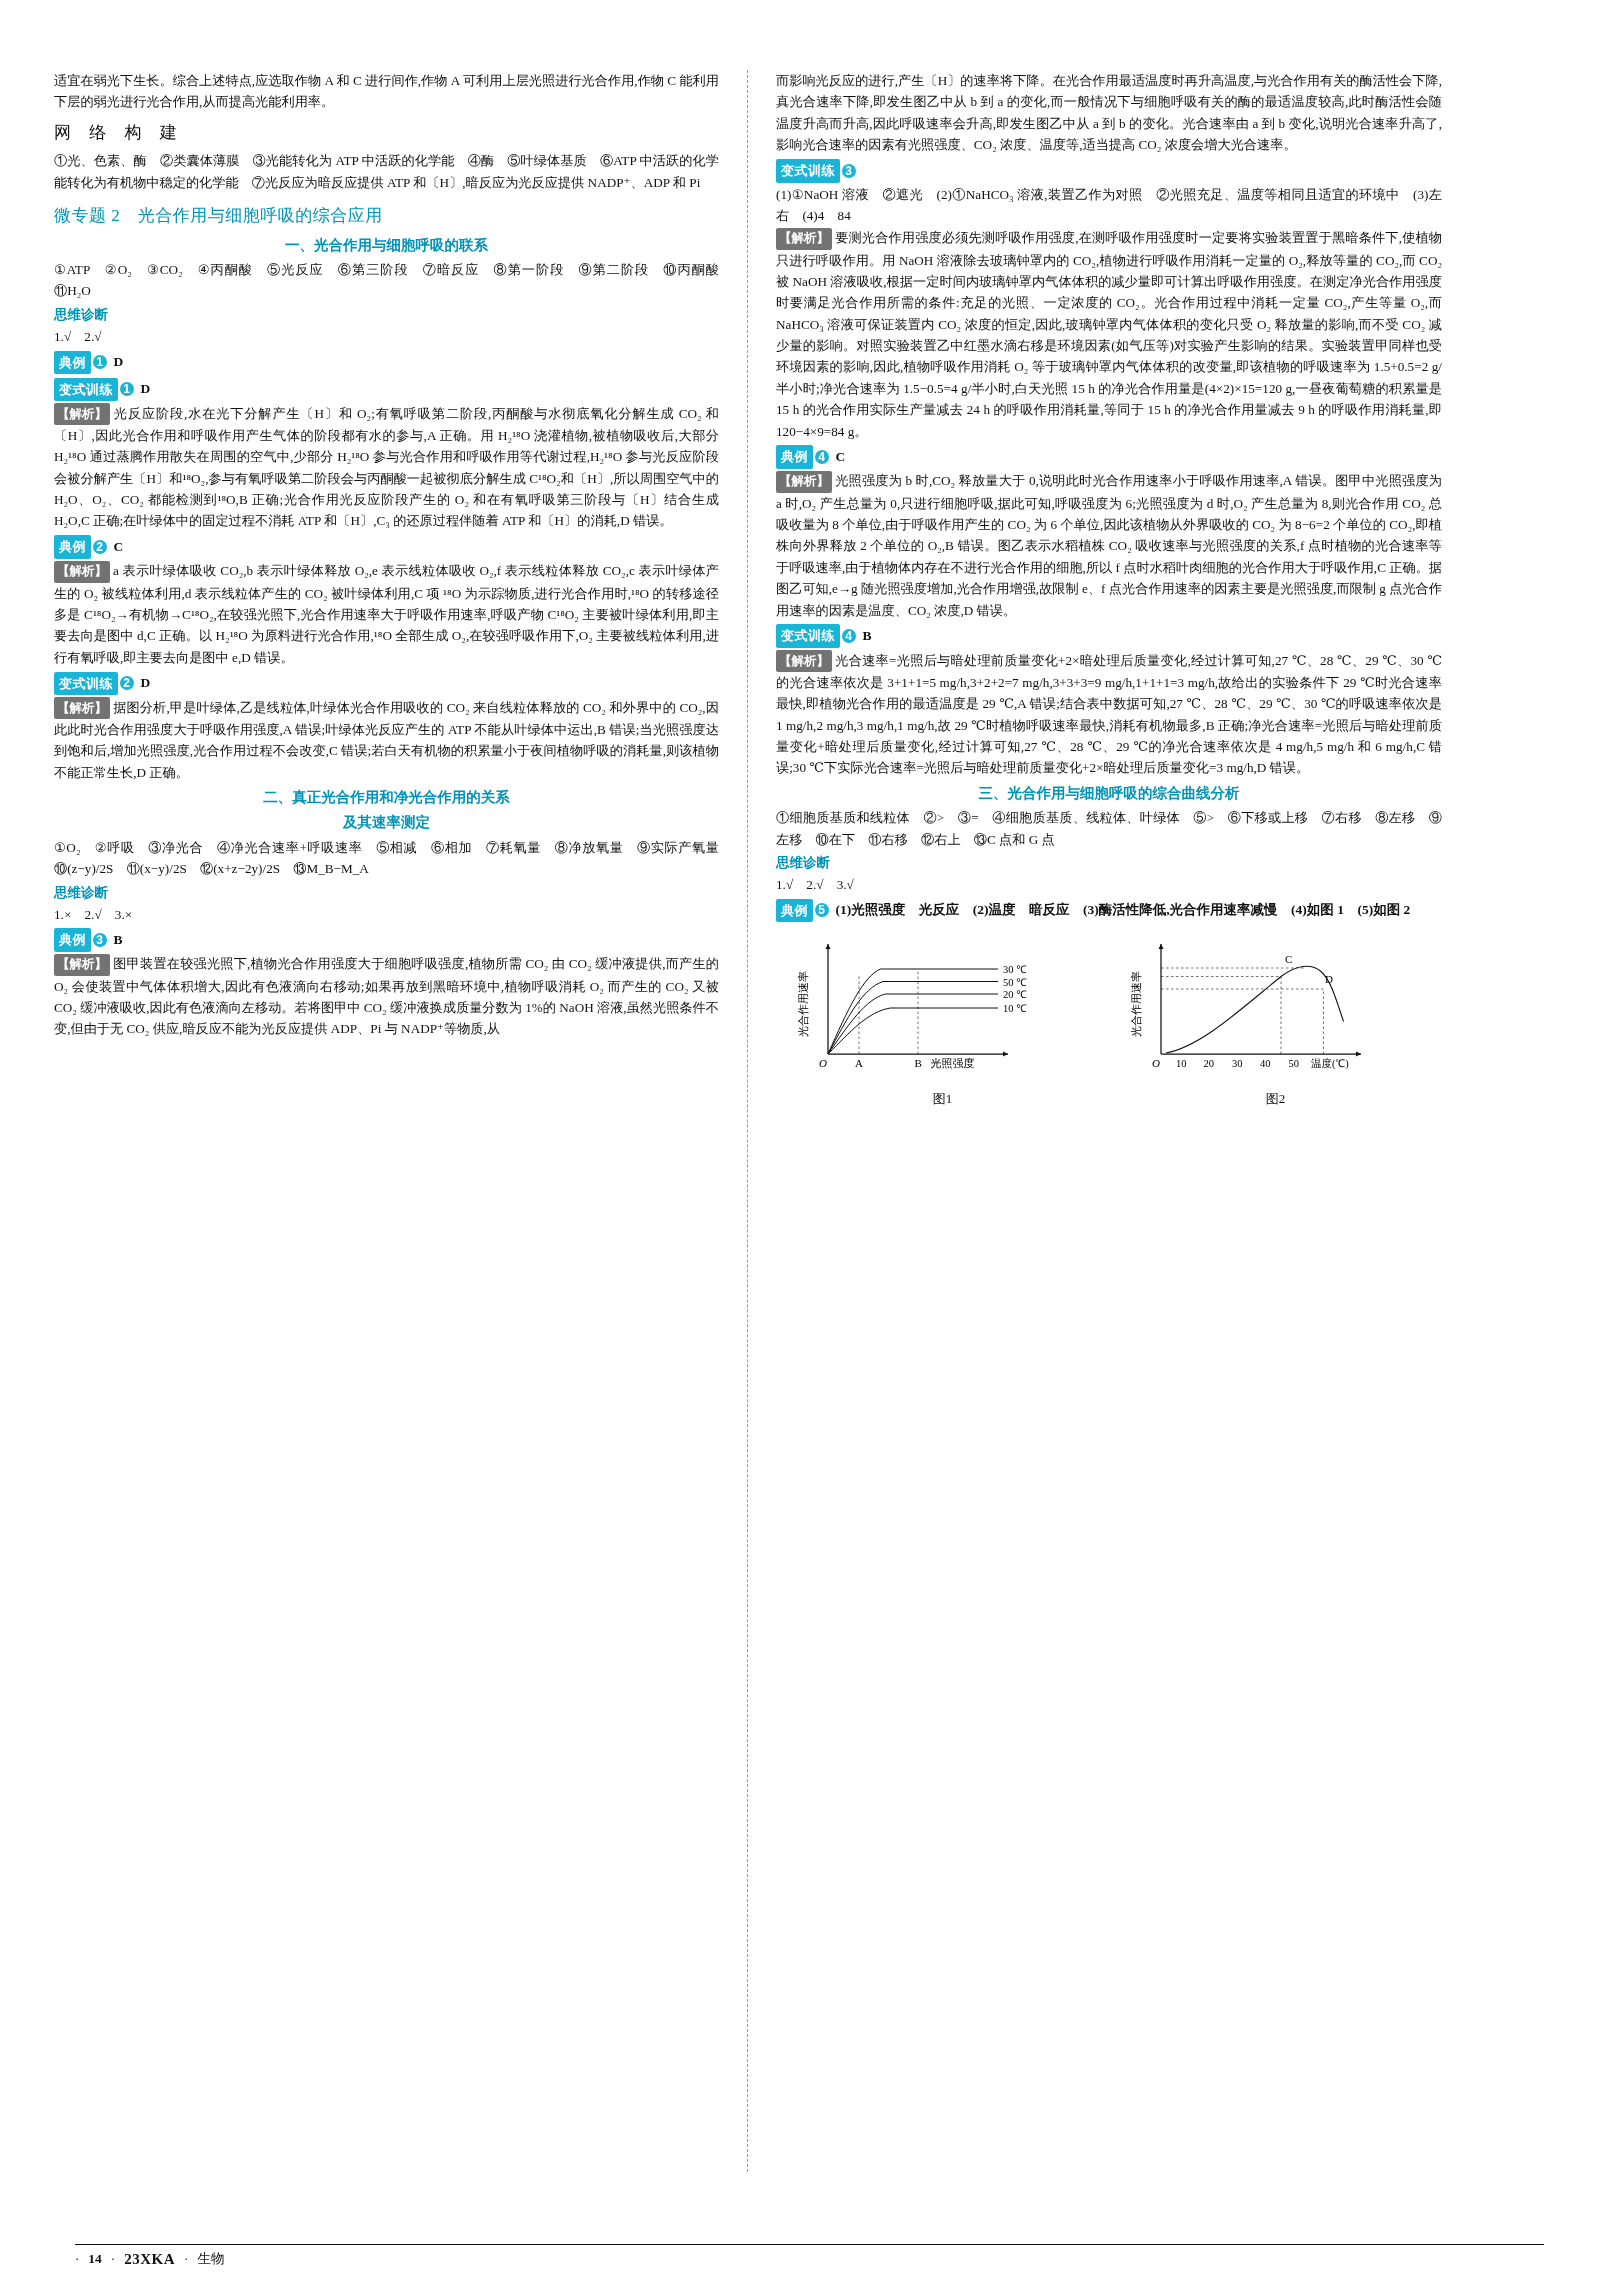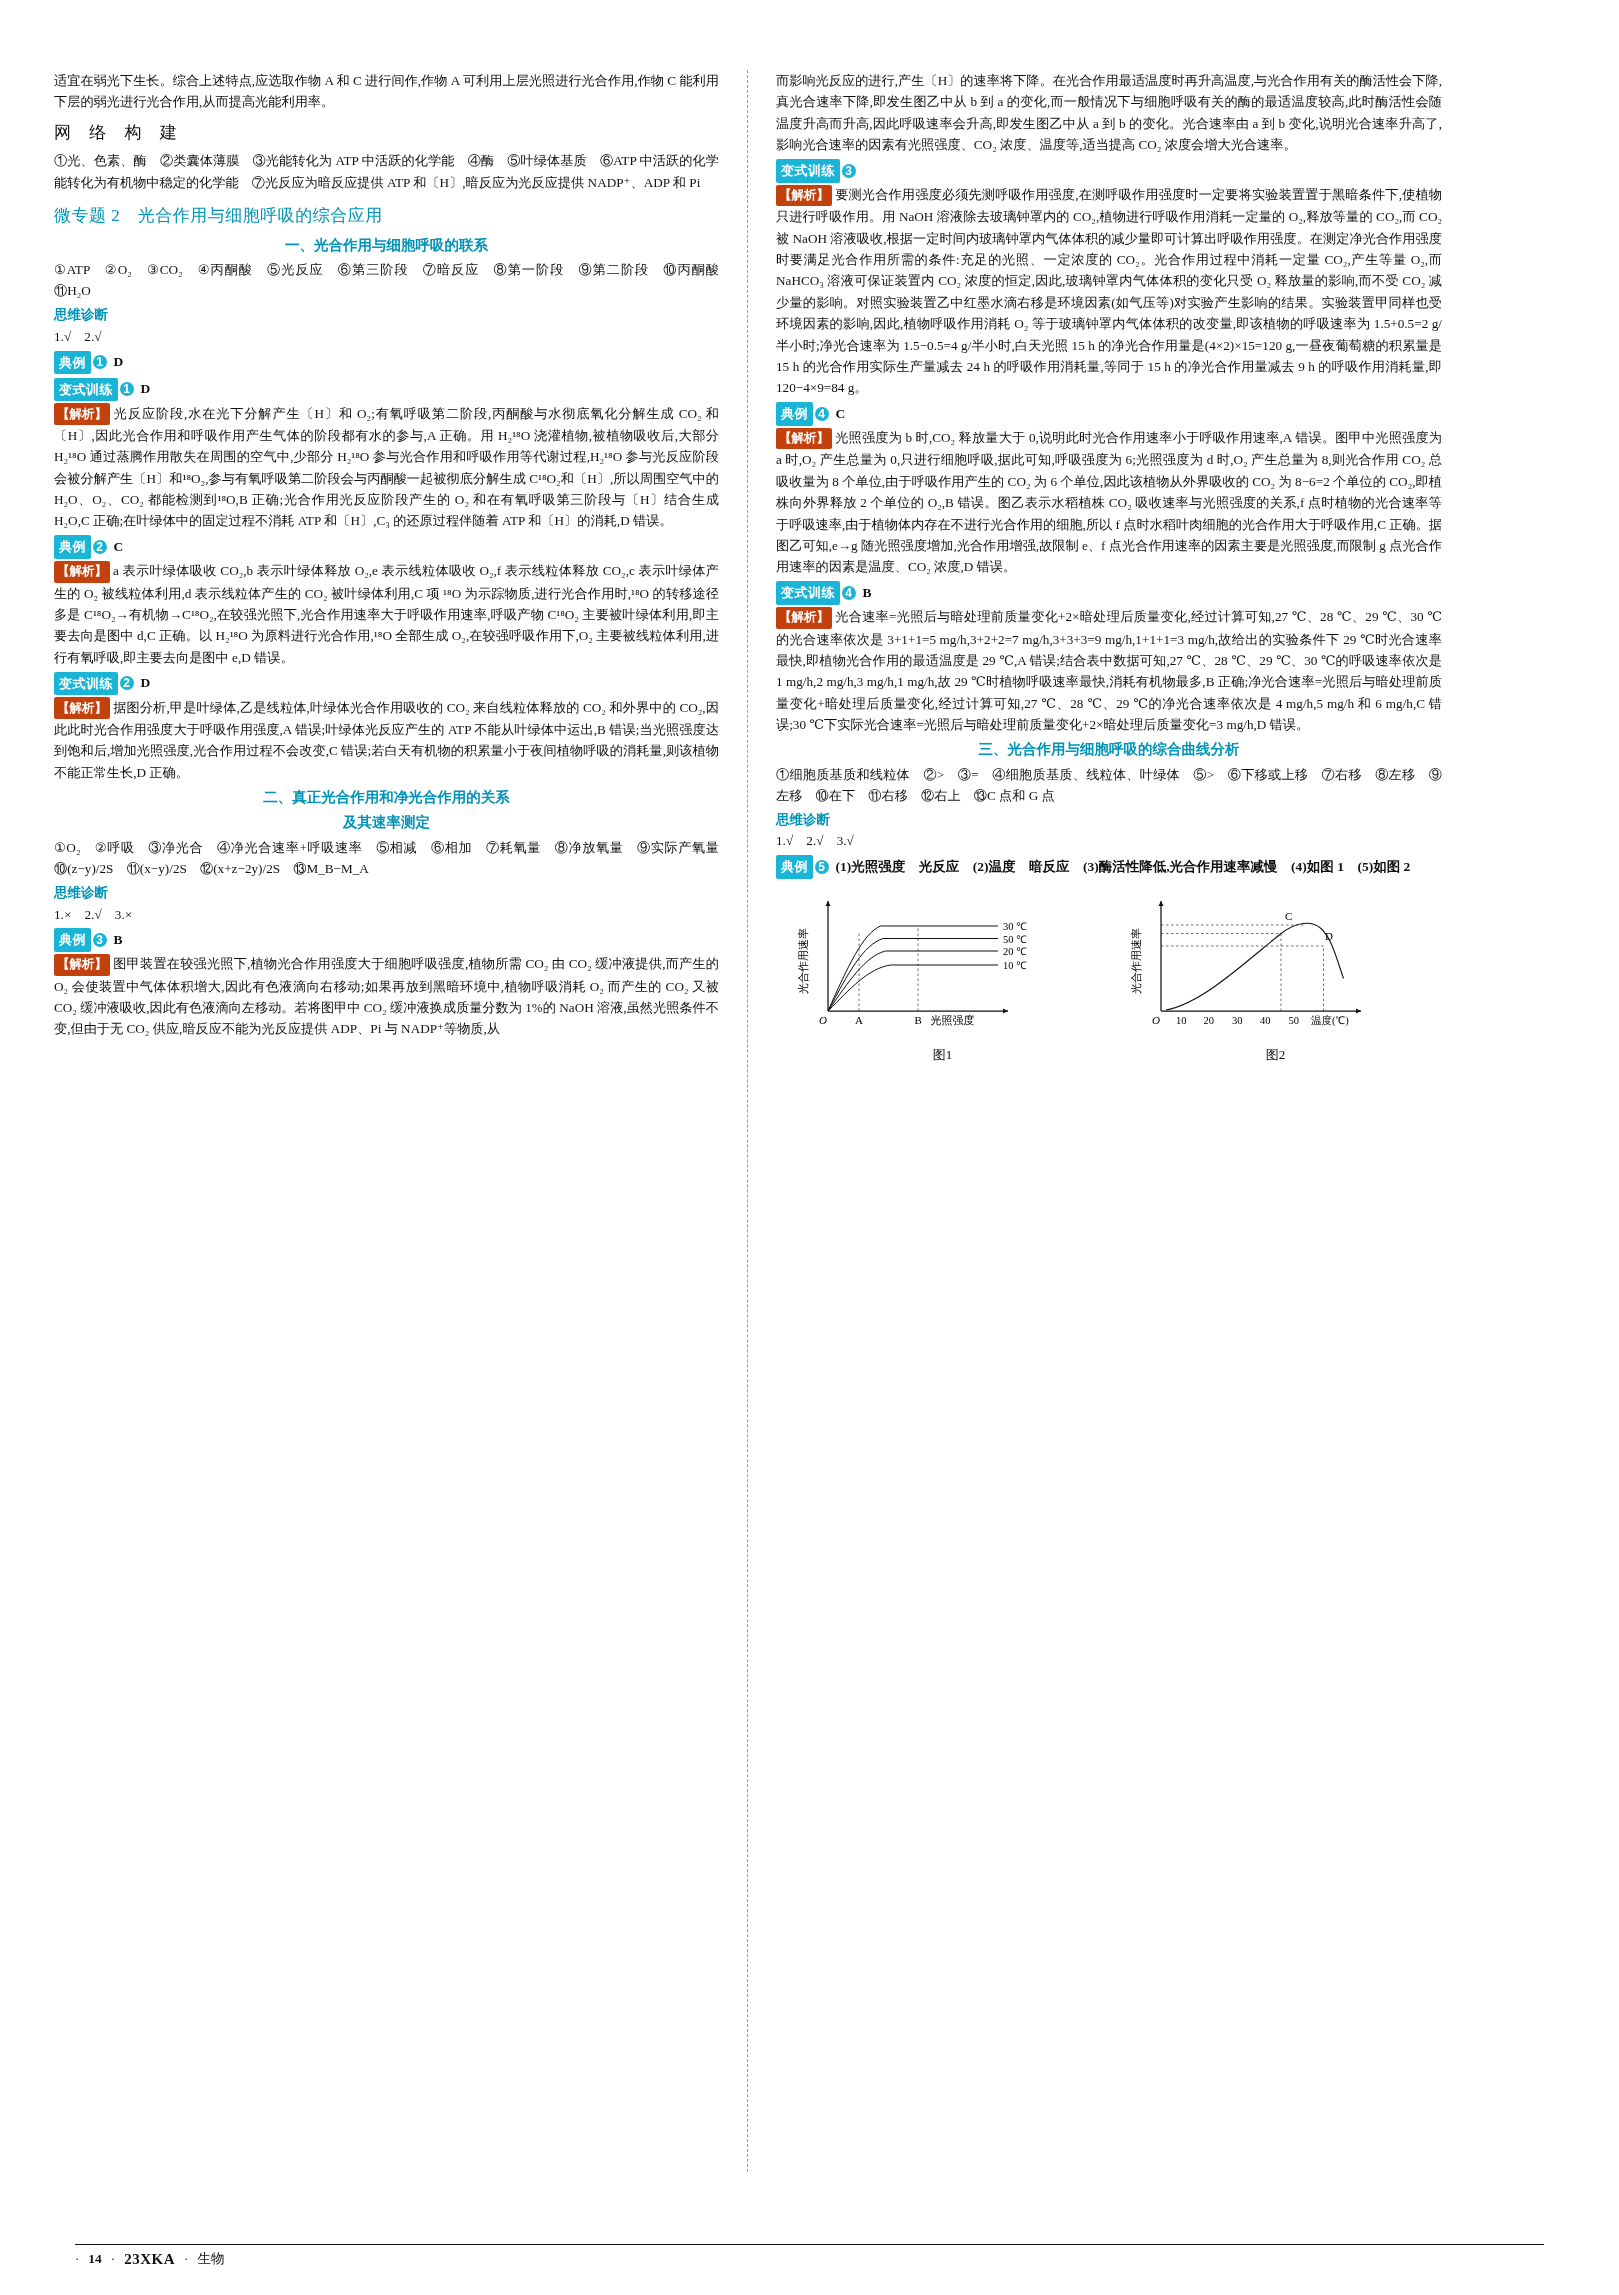--- a/index.html
+++ b/index.html
@@ -91,21 +91,21 @@
     line-height:14px;
     text-align:center;
     border-radius:50%;
     margin-left:1.5px;
     font-family:"Liberation Sans", sans-serif;
     vertical-align:1px;
   }
   .badge-ans { margin-left:7px; font-size:13.5px; font-weight:bold; }
   .jx {
     display:inline-block;
-    background:#c2410c;
+    background:#737373;
     color:#fff;
     font-weight:bold;
     font-size:12.5px;
     padding:0.5px 3px 1px 3px;
     border-radius:2px;
     margin-right:3px;
     font-family:"Liberation Sans", sans-serif;
   }
 
   .answers { margin:1px 0 2px 0; }
@@ -197,20 +197,21 @@
     </div>
 
     <div class="col right">
 
       <p>而影响光反应的进行,产生〔H〕的速率将下降。在光合作用最适温度时再升高温度,与光合作用有关的酶活性会下降,真光合速率下降,即发生图乙中从 b 到 a 的变化,而一般情况下与细胞呼吸有关的酶的最适温度较高,此时酶活性会随温度升高而升高,因此呼吸速率会升高,即发生图乙中从 a 到 b 的变化。光合速率由 a 到 b 变化,说明光合速率升高了,影响光合速率的因素有光照强度、CO₂ 浓度、温度等,适当提高 CO₂ 浓度会增大光合速率。</p>
 
       <div class="badge-row">
         <span class="badge">变式训练</span>
           <span class="badge-num">3</span>
       </div>
+      <p>(1)①NaOH 溶液　②遮光　(2)①NaHCO₃ 溶液,装置乙作为对照　②光照充足、温度等相同且适宜的环境中　(3)左　右　(4)4　84</p>
       <p><span class="jx">【解析】</span><span>要测光合作用强度必须先测呼吸作用强度,在测呼吸作用强度时一定要将实验装置置于黑暗条件下,使植物只进行呼吸作用。用 NaOH 溶液除去玻璃钟罩内的 CO₂,植物进行呼吸作用消耗一定量的 O₂,释放等量的 CO₂,而 CO₂ 被 NaOH 溶液吸收,根据一定时间内玻璃钟罩内气体体积的减少量即可计算出呼吸作用强度。在测定净光合作用强度时要满足光合作用所需的条件:充足的光照、一定浓度的 CO₂。光合作用过程中消耗一定量 CO₂,产生等量 O₂,而 NaHCO₃ 溶液可保证装置内 CO₂ 浓度的恒定,因此,玻璃钟罩内气体体积的变化只受 O₂ 释放量的影响,而不受 CO₂ 减少量的影响。对照实验装置乙中红墨水滴右移是环境因素(如气压等)对实验产生影响的结果。实验装置甲同样也受环境因素的影响,因此,植物呼吸作用消耗 O₂ 等于玻璃钟罩内气体体积的改变量,即该植物的呼吸速率为 1.5+0.5=2 g/半小时;净光合速率为 1.5−0.5=4 g/半小时,白天光照 15 h 的净光合作用量是(4×2)×15=120 g,一昼夜葡萄糖的积累量是 15 h 的光合作用实际生产量减去 24 h 的呼吸作用消耗量,等同于 15 h 的净光合作用量减去 9 h 的呼吸作用消耗量,即 120−4×9=84 g。</span></p>
 
       <div class="badge-row">
         <span class="badge">典例</span>
           <span class="badge-num">4</span>
         <span class="badge-ans">C</span>
       </div>
       <p><span class="jx">【解析】</span><span>光照强度为 b 时,CO₂ 释放量大于 0,说明此时光合作用速率小于呼吸作用速率,A 错误。图甲中光照强度为 a 时,O₂ 产生总量为 0,只进行细胞呼吸,据此可知,呼吸强度为 6;光照强度为 d 时,O₂ 产生总量为 8,则光合作用 CO₂ 总吸收量为 8 个单位,由于呼吸作用产生的 CO₂ 为 6 个单位,因此该植物从外界吸收的 CO₂ 为 8−6=2 个单位的 CO₂,即植株向外界释放 2 个单位的 O₂,B 错误。图乙表示水稻植株 CO₂ 吸收速率与光照强度的关系,f 点时植物的光合速率等于呼吸速率,由于植物体内存在不进行光合作用的细胞,所以 f 点时水稻叶肉细胞的光合作用大于呼吸作用,C 正确。据图乙可知,e→g 随光照强度增加,光合作用增强,故限制 e、f 点光合作用速率的因素主要是光照强度,而限制 g 点光合作用速率的因素是温度、CO₂ 浓度,D 错误。</span></p>
 
       <div class="badge-row">

